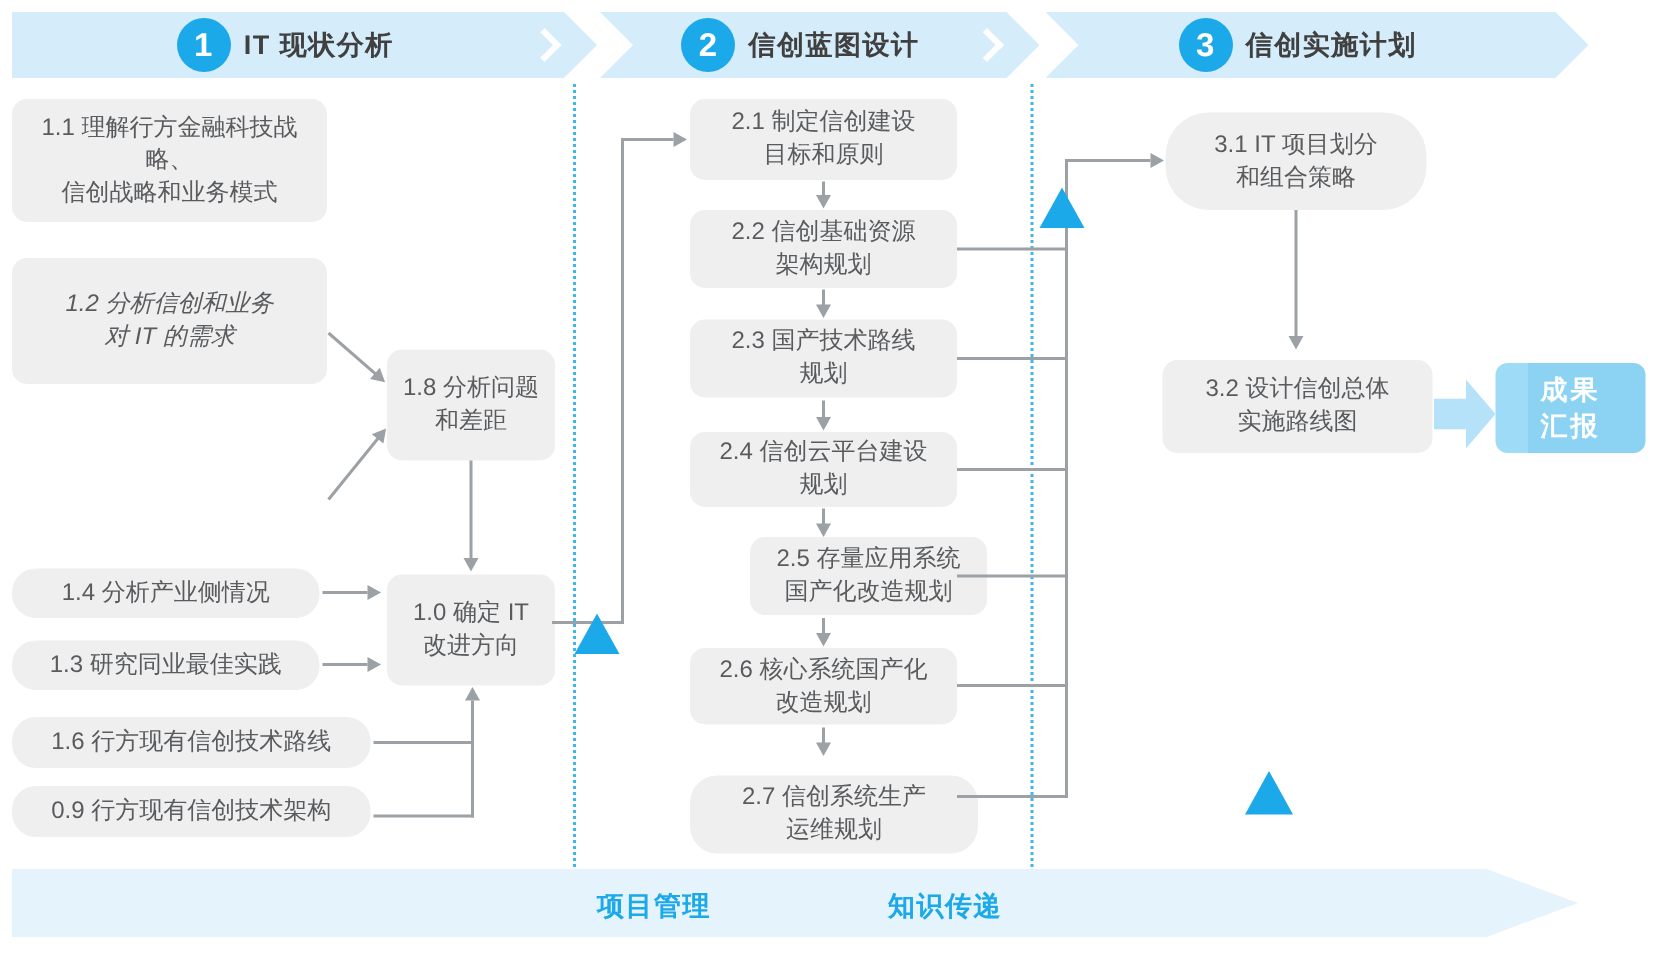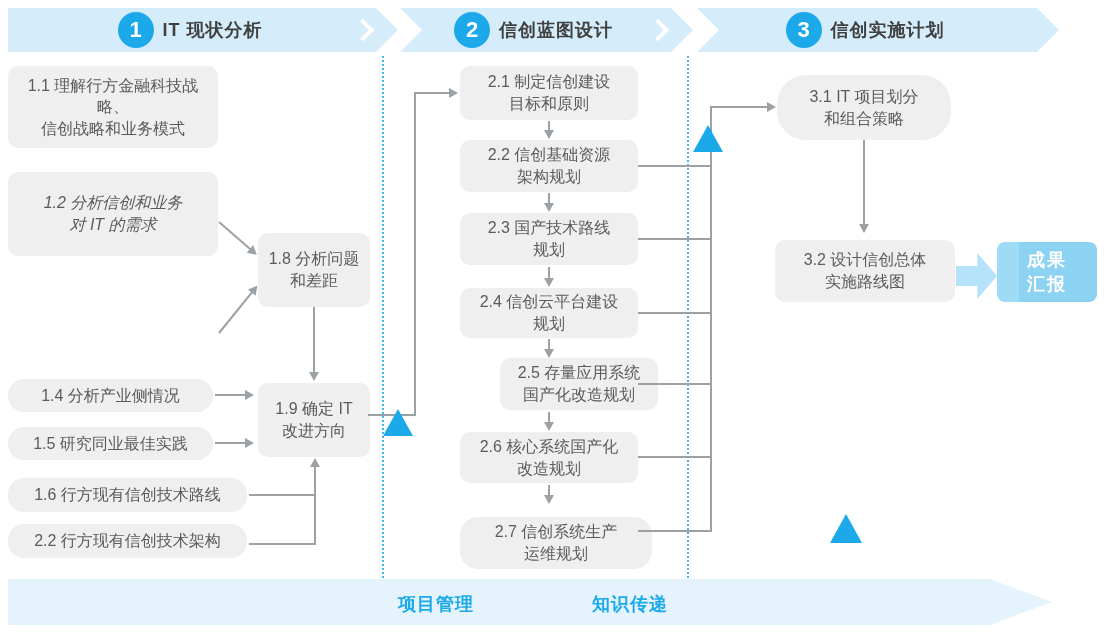--- a/index.html
+++ b/index.html
@@ -86,26 +86,26 @@
   </div>
 
   <div class="dotline" style="left:382px;top:56px;height:522px;"></div>
   <div class="dotline" style="left:687px;top:56px;height:522px;"></div>
 
   <div class="gbox" style="left:8px;top:66px;width:210px;height:82px;">1.1 理解行方金融科技战略、
 信创战略和业务模式</div>
   <div class="gbox" style="left:8px;top:172px;width:210px;height:84px;font-style:italic;">1.2 分析信创和业务
 对 IT 的需求</div>
   <div class="gbox pill" style="left:8px;top:379px;width:205px;height:33px;">1.4 分析产业侧情况</div>
-  <div class="gbox pill" style="left:8px;top:427px;width:205px;height:33px;">1.5 研究同业最佳实践</div>
+  <div class="gbox pill" style="left:8px;top:427px;width:205px;height:33px;">1.3 研究同业最佳实践</div>
   <div class="gbox pill" style="left:8px;top:478px;width:239px;height:34px;">1.6 行方现有信创技术路线</div>
-  <div class="gbox pill" style="left:8px;top:524px;width:239px;height:34px;">2.2 行方现有信创技术架构</div>
+  <div class="gbox pill" style="left:8px;top:524px;width:239px;height:34px;">0.9 行方现有信创技术架构</div>
   <div class="gbox" style="left:258px;top:233px;width:112px;height:74px;">1.8 分析问题
 和差距</div>
-  <div class="gbox" style="left:258px;top:383px;width:112px;height:74px;">1.9 确定 IT
+  <div class="gbox" style="left:258px;top:383px;width:112px;height:74px;">1.0 确定 IT
 改进方向</div>
 
   <div class="gbox" style="left:460px;top:66px;width:178px;height:54px;">2.1 制定信创建设
 目标和原则</div>
   <div class="gbox" style="left:460px;top:140px;width:178px;height:52px;">2.2 信创基础资源
 架构规划</div>
   <div class="gbox" style="left:460px;top:213px;width:178px;height:52px;">2.3 国产技术路线
 规划</div>
   <div class="gbox" style="left:460px;top:288px;width:178px;height:50px;">2.4 信创云平台建设
 规划</div>

